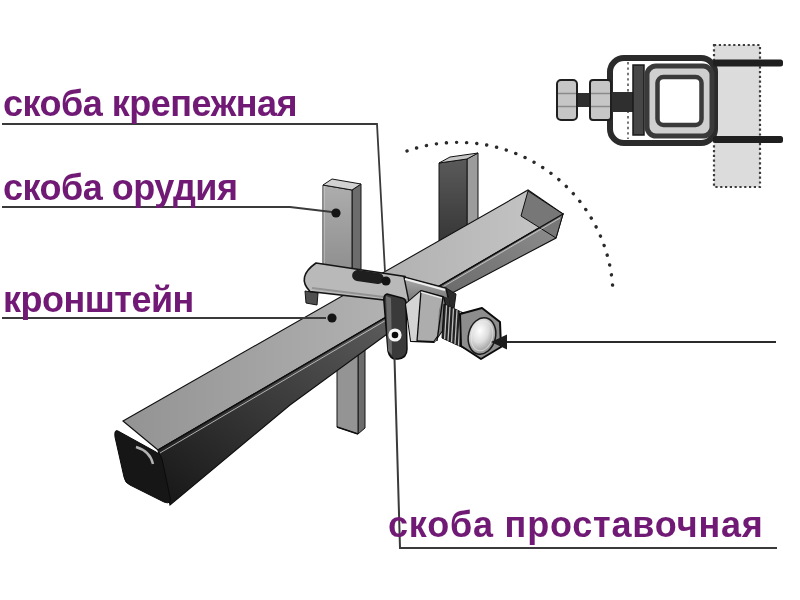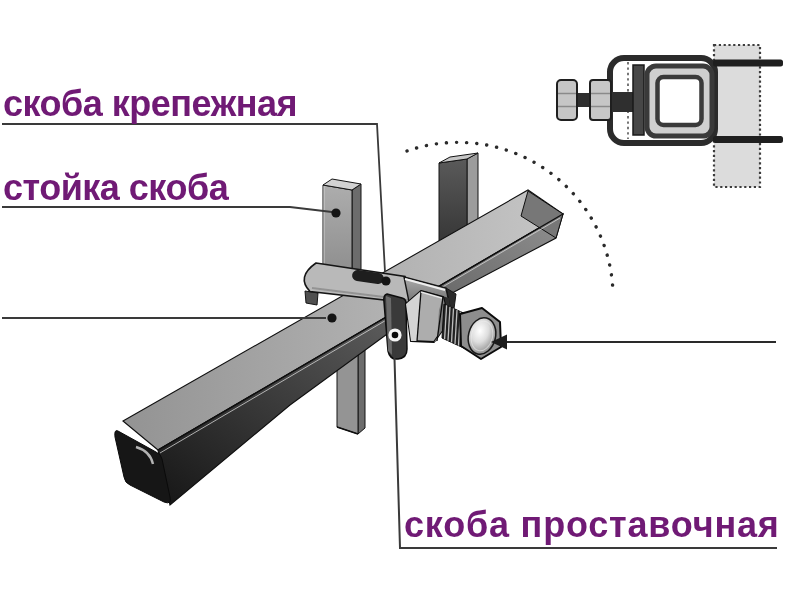--- a/index.html
+++ b/index.html
@@ -162,16 +162,17 @@
     </g>
     <g>
       <rect x="590" y="80" width="21" height="40" rx="3" fill="#c6c6c6" stroke="#1f1f1f" stroke-width="2"></rect>
       <line x1="591" y1="93.5" x2="610" y2="93.5" stroke="#8a8a8a" stroke-width="1.5"></line>
       <line x1="591" y1="106.5" x2="610" y2="106.5" stroke="#8a8a8a" stroke-width="1.5"></line>
     </g>
   </g>
 </svg>
 
 <div class="callout-label" style="left:3px;top:84px;">скоба крепежная</div>
-<div class="callout-label" style="left:3px;top:168px;">стойка скоба</div>
-<div class="callout-label lbl-spacer" style="left:404px;top:505px;">скоба проставочная</div>
+<div class="callout-label" style="left:3px;top:168px;">скоба орудия</div>
+<div class="callout-label" style="left:3px;top:280px;">кронштейн</div>
+<div class="callout-label lbl-spacer" style="left:388px;top:505px;">скоба проставочная</div>
 
 </div>
 
 </body></html>

